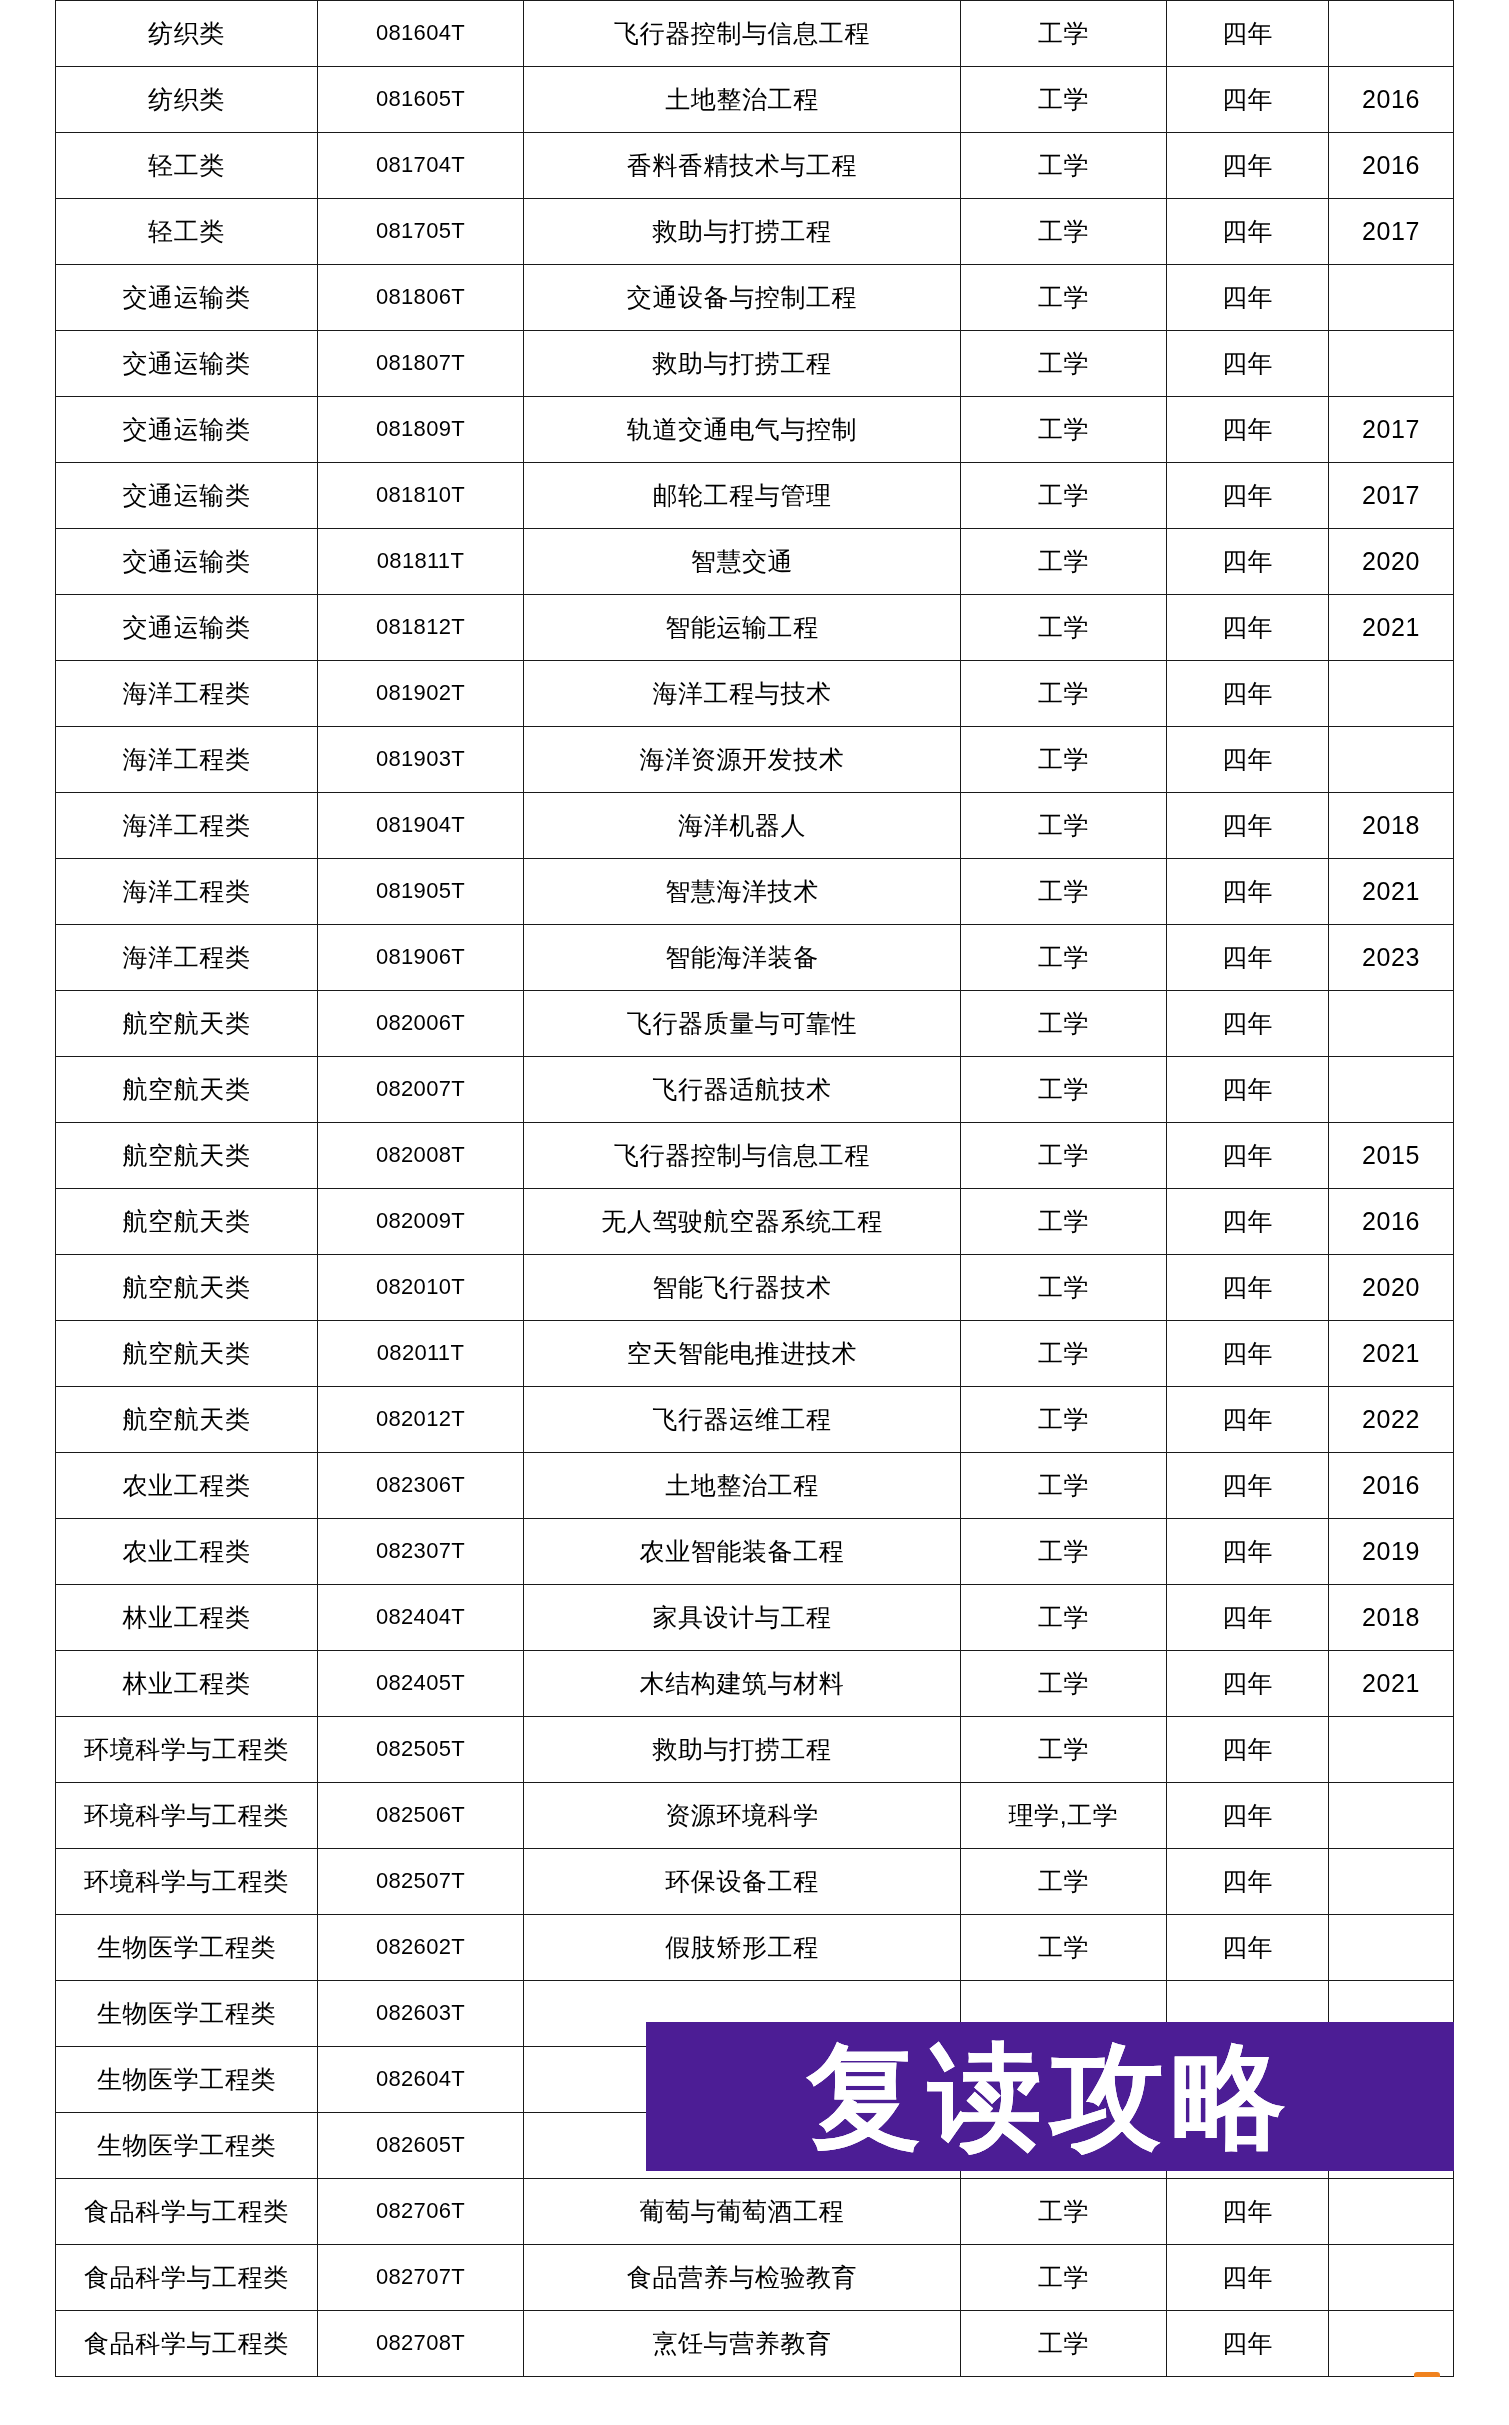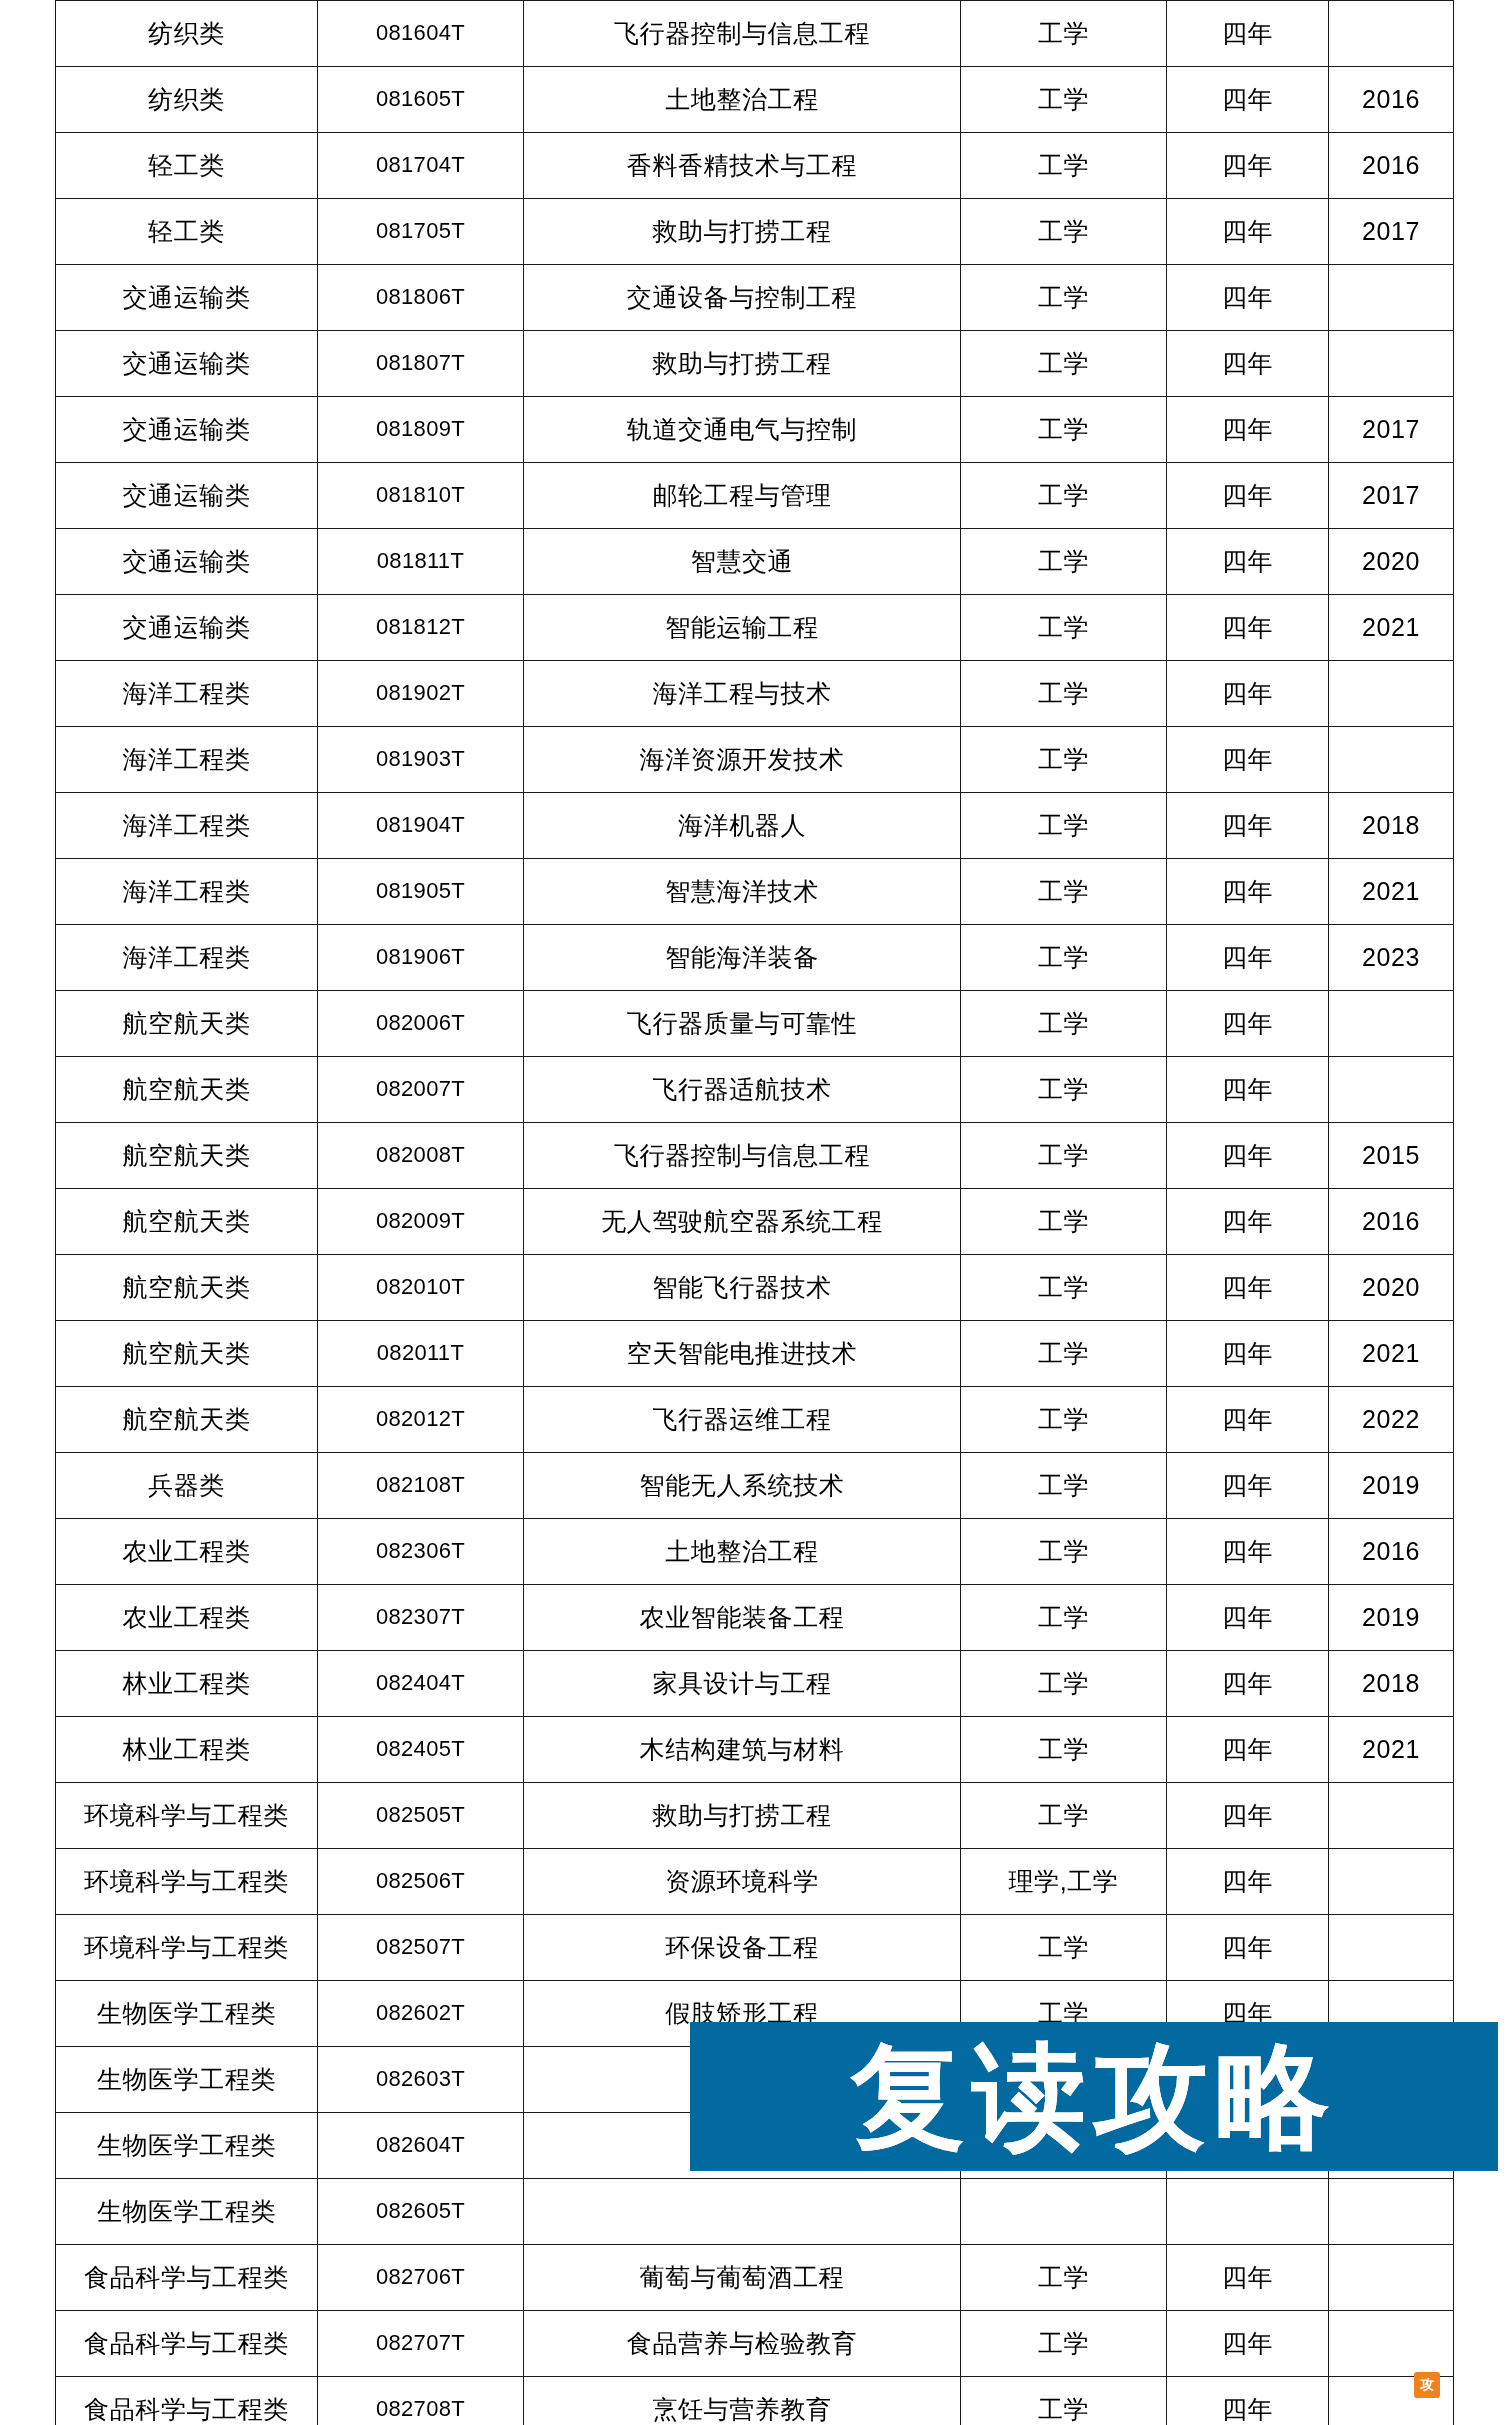--- a/index.html
+++ b/index.html
@@ -51,26 +51,25 @@
   }
   table.major-table td.empty { }
 
   
   .watermark {
     position: absolute;
     left: 646px;
     top: 2022px;
     width: 808px;
     height: 149px;
-    background: #0369a1;
+    background: #4c1d95;
     display: flex;
     align-items: center;
     justify-content: center;
     z-index: 5;
-    margin-left: 44px;
   }
   .watermark-text {
     color: #ffffff;
     font-size: 114px;
     font-weight: bold;
     letter-spacing: 7.5px;
     font-family: "Liberation Sans", "DejaVu Sans", sans-serif;
     line-height: 1;
     text-shadow: 0 0 0 #fff;
   }
@@ -277,28 +276,20 @@
         </tr>
         <tr>
           <td class="category">航空航天类</td>
           <td class="code">082012T</td>
           <td class="name">飞行器运维工程</td>
           <td class="degree">工学</td>
           <td class="length">四年</td>
           <td class="year">2022</td>
         </tr>
         <tr>
-          <td class="category">兵器类</td>
-          <td class="code">082108T</td>
-          <td class="name">智能无人系统技术</td>
-          <td class="degree">工学</td>
-          <td class="length">四年</td>
-          <td class="year">2019</td>
-        </tr>
-        <tr>
           <td class="category">农业工程类</td>
           <td class="code">082306T</td>
           <td class="name">土地整治工程</td>
           <td class="degree">工学</td>
           <td class="length">四年</td>
           <td class="year">2016</td>
         </tr>
         <tr>
           <td class="category">农业工程类</td>
           <td class="code">082307T</td>

